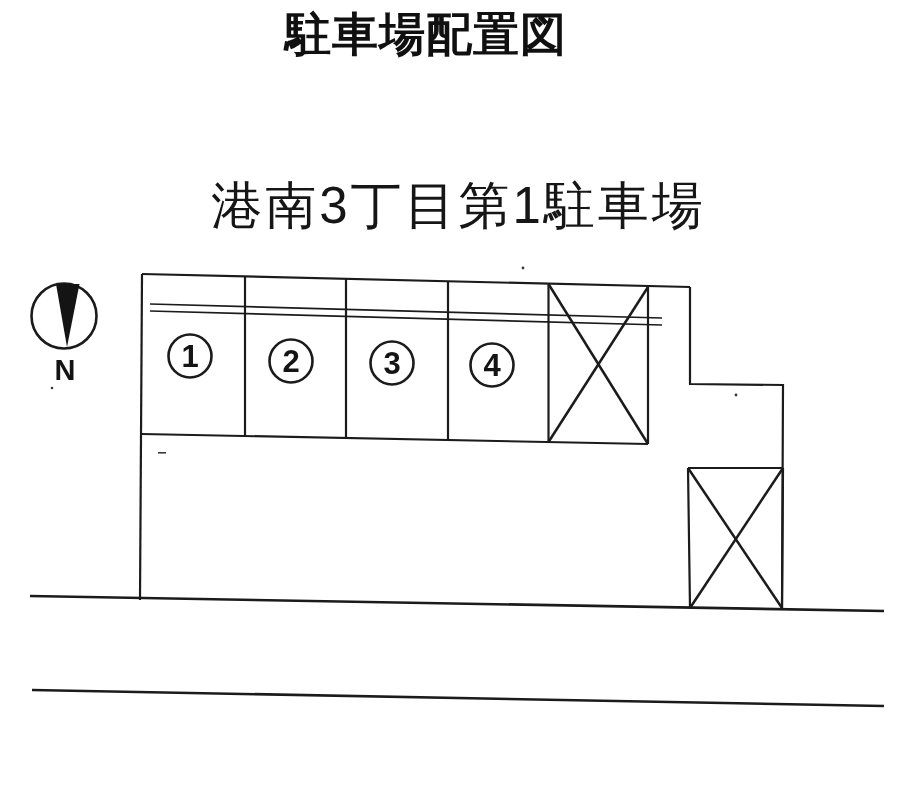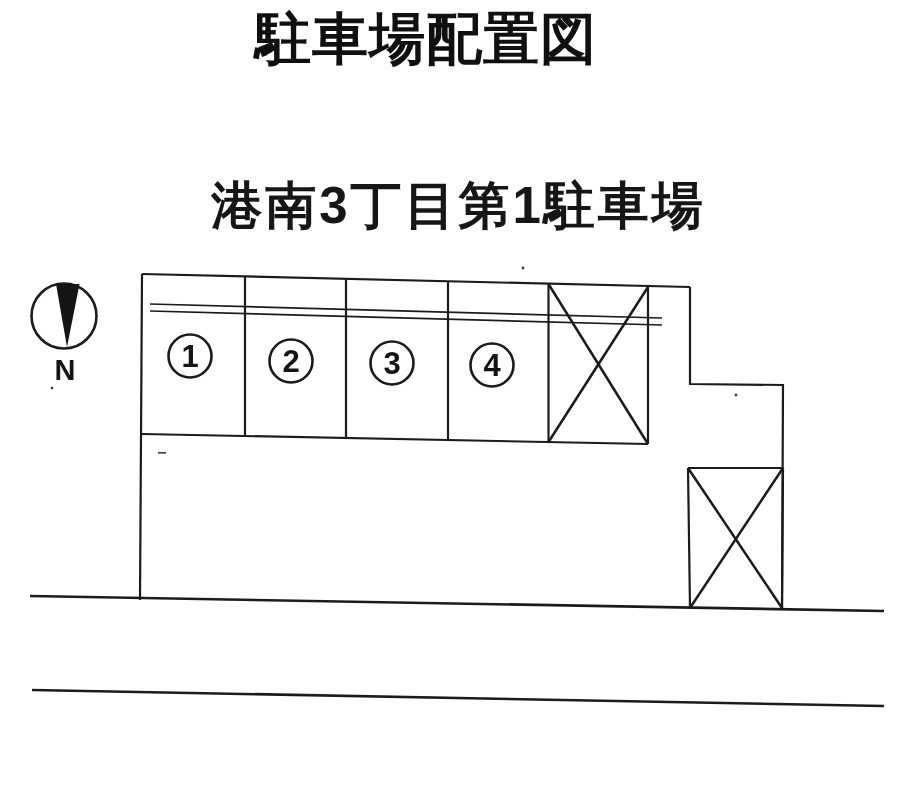--- a/index.html
+++ b/index.html
@@ -17,37 +17,37 @@
     color: #141414;
   }
   .title {
     position: absolute;
     top: 10px;
     left: 0;
     width: 824px;
     padding-left: 28px;
     box-sizing: border-box;
     text-align: center;
-    font-size: 56px;
+    font-size: 46px;
     font-weight: 700;
     letter-spacing: 1px;
     line-height: 1.05;
     color: #101010;
     white-space: nowrap;
   }
   .subtitle {
     position: absolute;
     top: 180px;
     left: 0;
     width: 905px;
     padding-left: 12px;
     box-sizing: border-box;
     text-align: center;
     font-size: 51px;
-    font-weight: 700;
+    font-weight: 400;
     letter-spacing: 3px;
     line-height: 1.0;
     color: #161616;
     white-space: nowrap;
   }
   svg.diagram {
     position: absolute;
     top: 0;
     left: 0;
     width: 905px;

